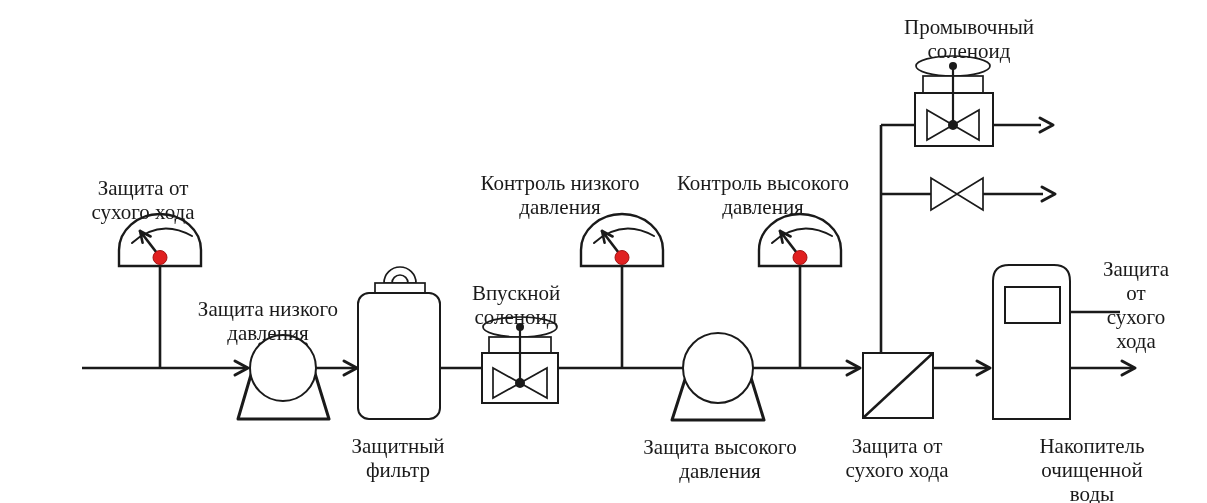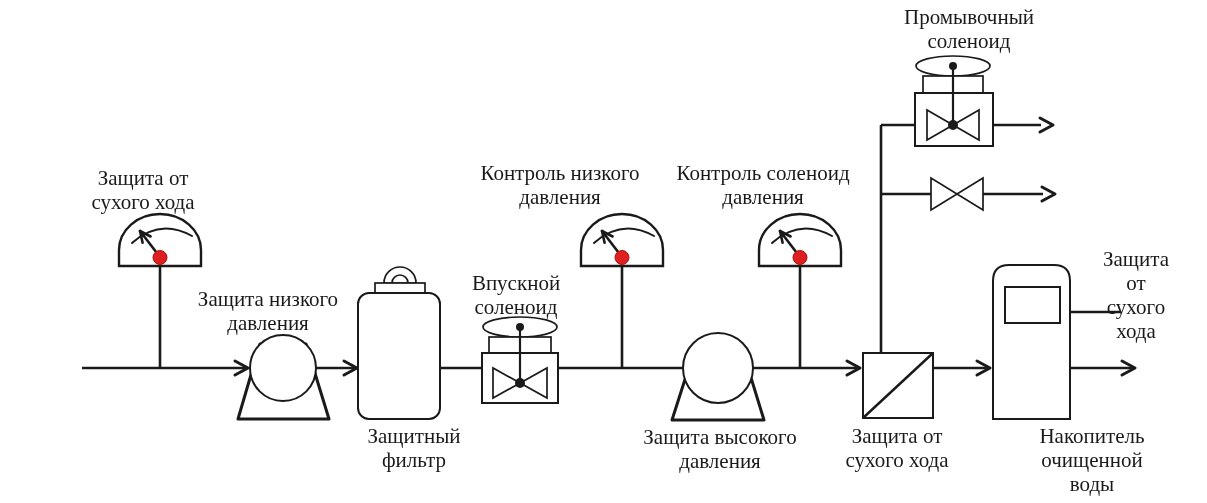--- a/index.html
+++ b/index.html
@@ -4,21 +4,21 @@
 <style>
   html,body{margin:0;padding:0;background:#ffffff;}
   .stage{
     position:relative;width:1207px;height:503px;background:#ffffff;
     overflow:hidden;font-family:"Liberation Serif",serif;
   }
   .stage svg{position:absolute;left:0;top:0;}
   .lbl{
     position:absolute;transform:translateX(-50%);
     text-align:center;white-space:pre-line;
-    font-size:21px;line-height:24px;color:#1a1a1a;
+    font-size:21px;line-height:24px;color:#1a1a1a;margin-top:10px;
   }
   
   .ln{stroke:#1a1a1a;stroke-width:2.6;fill:none;}
   .ah{stroke:#1a1a1a;stroke-width:3;fill:none;stroke-linecap:round;stroke-linejoin:round;}
   .sh{stroke:#1a1a1a;stroke-width:2;fill:#ffffff;}
   .thin{stroke:#1a1a1a;stroke-width:1.7;fill:#ffffff;}
   .trap{stroke:#1a1a1a;stroke-width:3;fill:#ffffff;stroke-linejoin:round;}
   .needle{stroke:#1a1a1a;stroke-width:2.6;fill:none;stroke-linecap:round;stroke-linejoin:round;}
   .dot{fill:#1a1a1a;}
   .red{fill:#e02020;stroke:#a31515;stroke-width:1;}
@@ -124,27 +124,27 @@
 
     <use href="#gauge" x="160" y="266"></use>
     <use href="#gauge" x="622" y="266"></use>
     <use href="#gauge" x="800" y="266"></use>
   </svg>
 
   <div class="lbl" style="left:143px;top:166px">Защита от
 сухого хода</div>
   <div class="lbl" style="left:268px;top:287px">Защита низкого
 давления</div>
-  <div class="lbl" style="left:414px;top:424px">Защитный
+  <div class="lbl" style="left:398px;top:424px">Защитный
 фильтр</div>
   <div class="lbl" style="left:516px;top:271px">Впускной
 соленоид</div>
   <div class="lbl" style="left:560px;top:161px">Контроль низкого
 давления</div>
-  <div class="lbl" style="left:763px;top:161px">Контроль соленоид
+  <div class="lbl" style="left:763px;top:161px">Контроль высокого
 давления</div>
   <div class="lbl" style="left:720px;top:425px">Защита высокого
 давления</div>
   <div class="lbl" style="left:897px;top:424px">Защита от
 сухого хода</div>
   <div class="lbl" style="left:969px;top:5px">Промывочный
 соленоид</div>
   <div class="lbl" style="left:1092px;top:424px">Накопитель
 очищенной
 воды</div>

